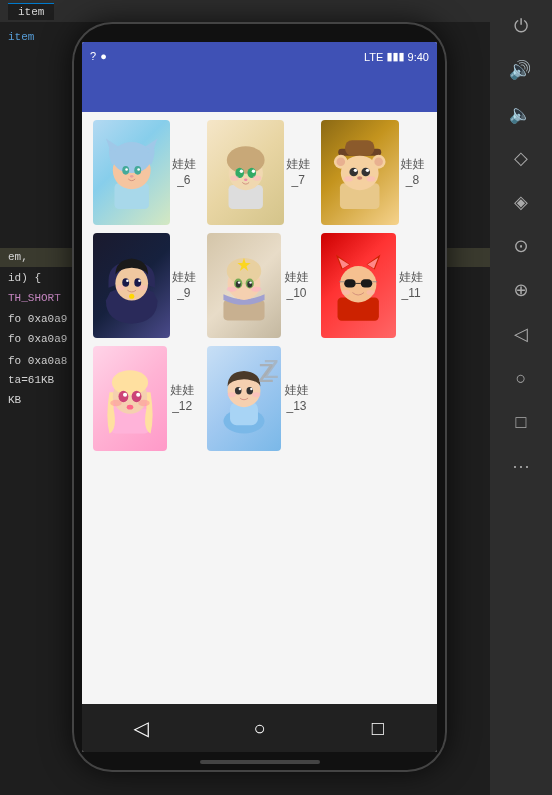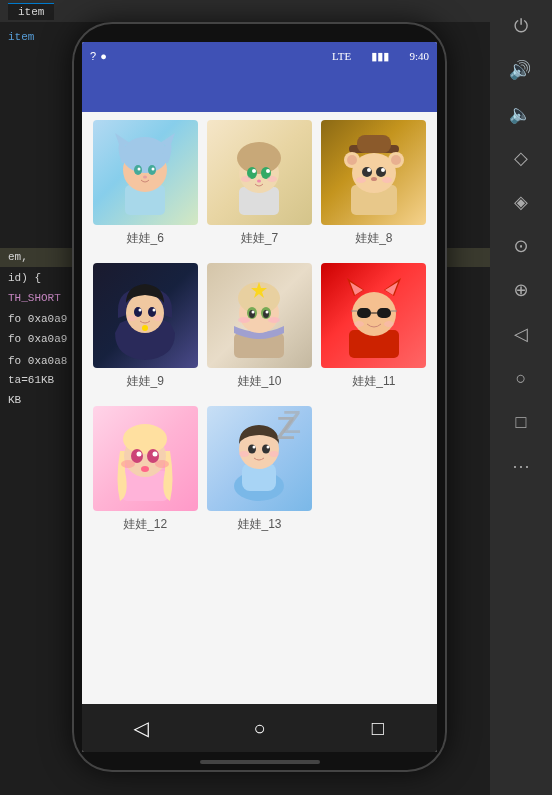--- a/index.html
+++ b/index.html
@@ -77,24 +77,23 @@
     }
 
     .status-left {
       display: flex;
       align-items: center;
       gap: 4px;
     }
 
     .status-right {
       display: flex;
-      align-items: flex-start;
-      gap: 20px;
+      align-items: flex-end;
+      gap: 3px;
       font-size: 11px;
-      font-family: Liberation Serif, serif;
     }
 
     
     .app-bar {
       width: 100%;
       height: 42px;
       background: #3f51b5;
       display: flex;
       align-items: center;
       padding: 0 10px;
@@ -109,21 +108,20 @@
     }
 
     .grid-row {
       display: flex;
       justify-content: space-around;
       padding: 8px 6px 0;
     }
 
     .grid-item {
       display: flex;
-      flex-direction: column;
       align-items: center;
       width: 105px;
     }
 
     .grid-item-image {
       width: 105px;
       height: 105px;
       background: #e0e0e0;
       border-radius: 4px;
       overflow: hidden;

